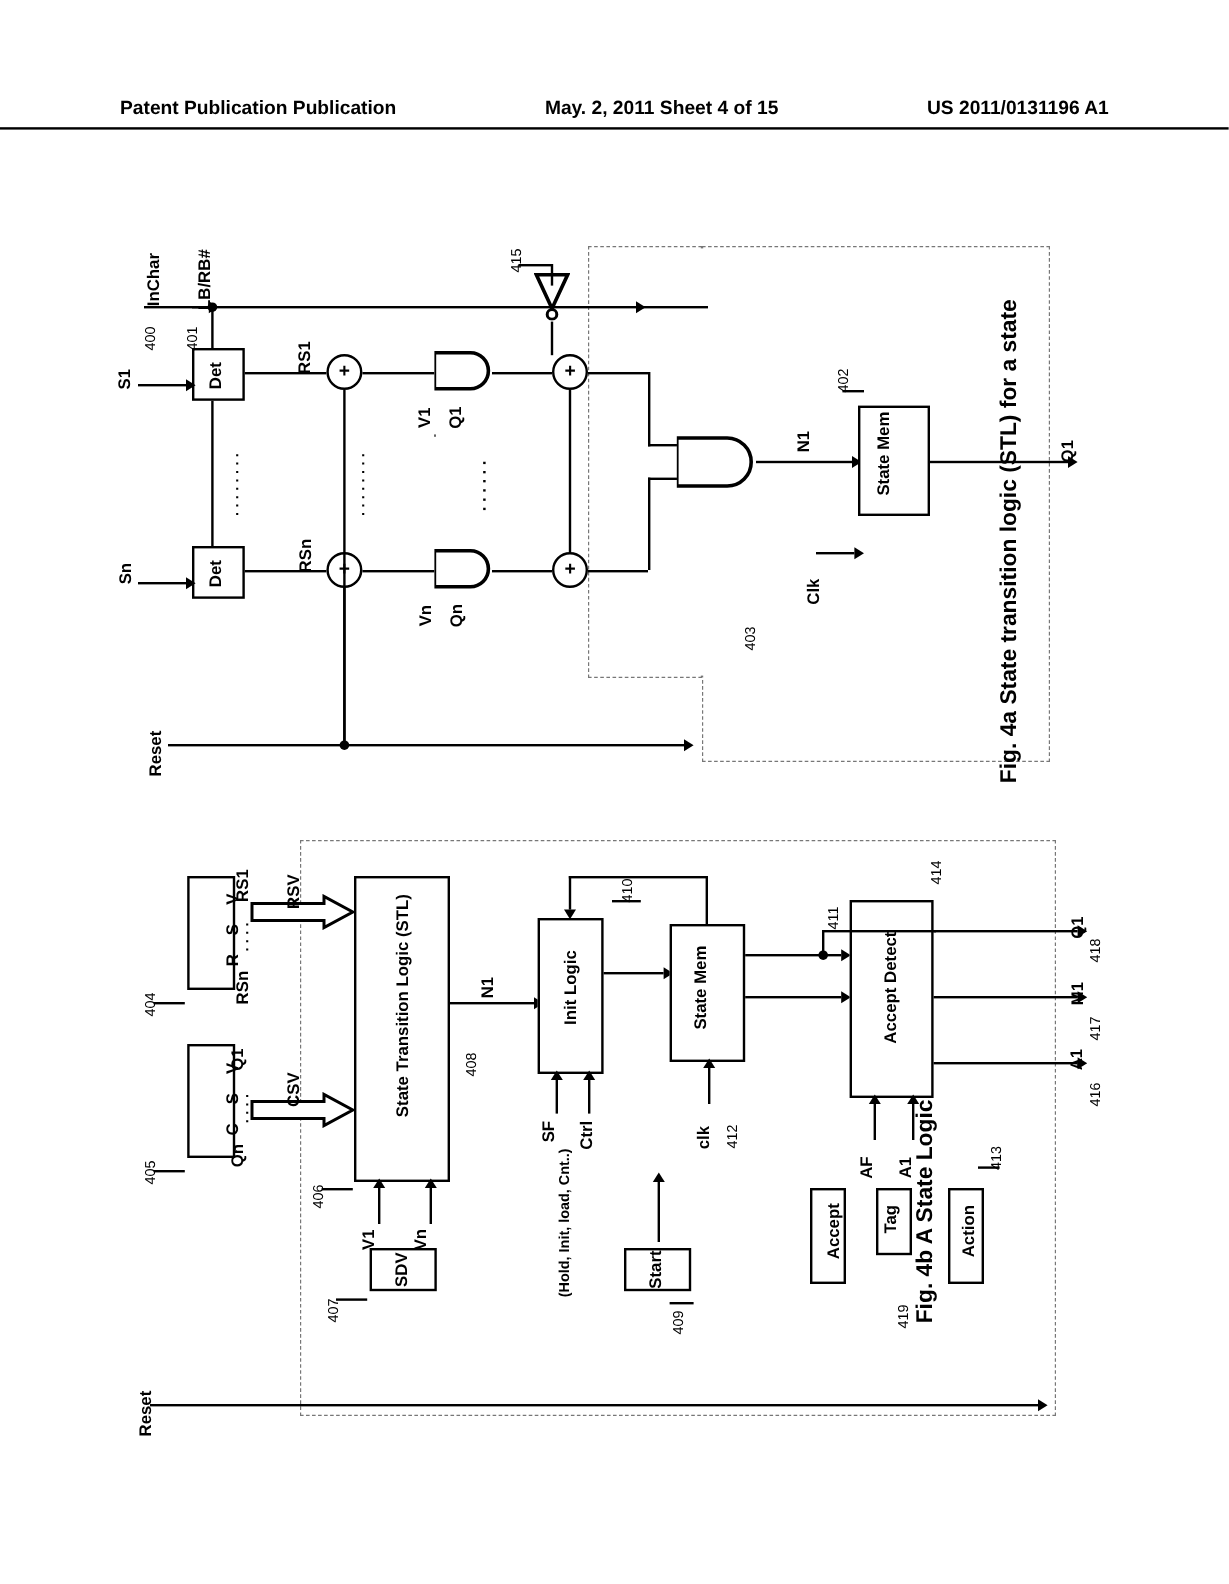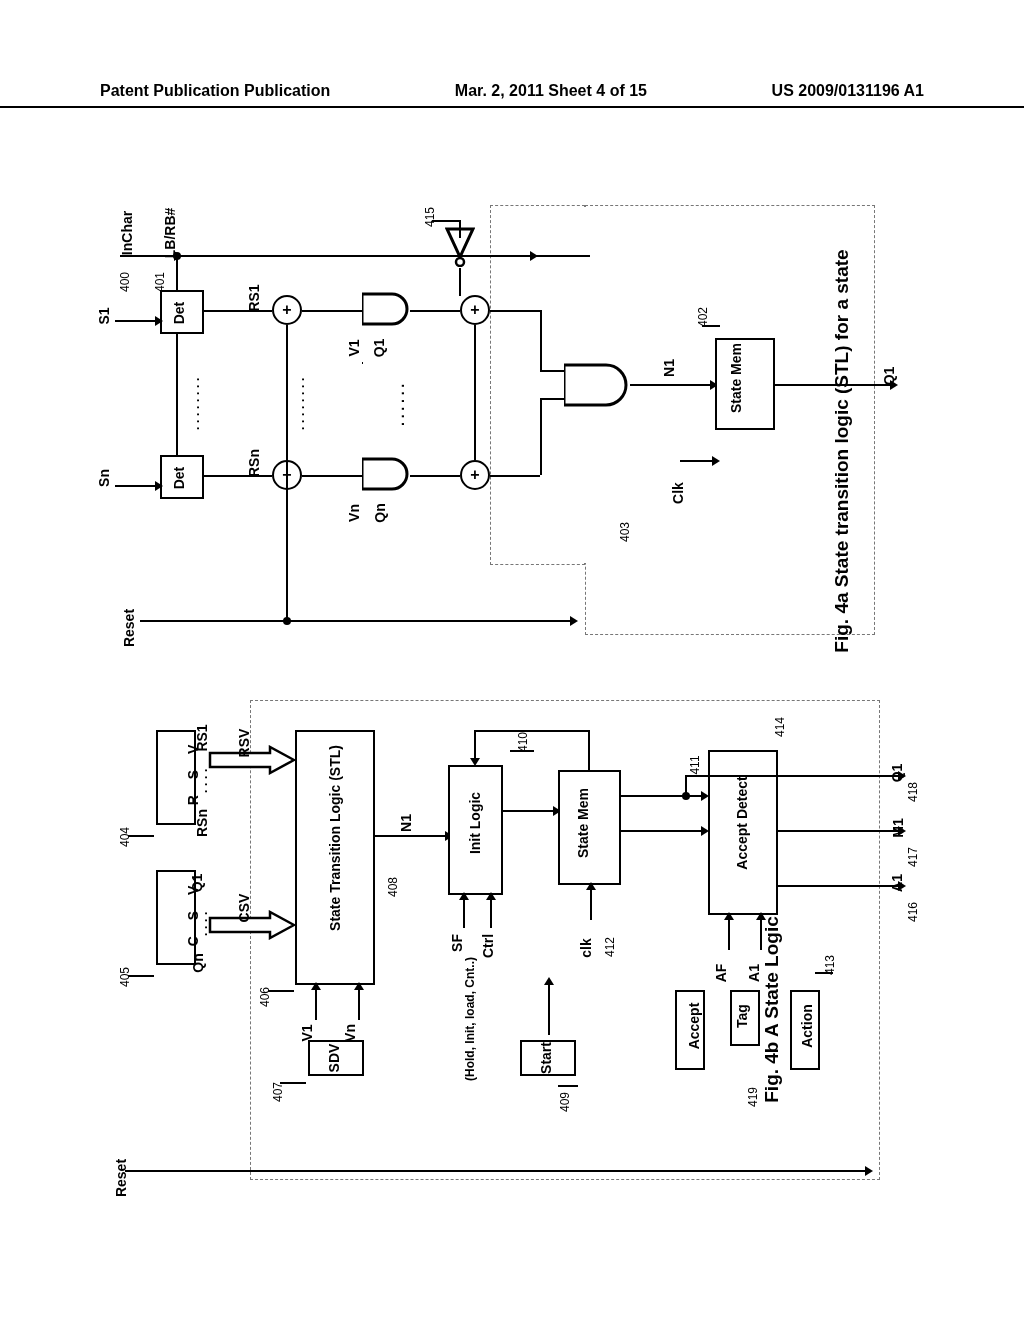--- a/index.html
+++ b/index.html
@@ -31,22 +31,22 @@
   .openarrow svg { display:block; }
   .chip { position: absolute; border: 1.5px solid #000; font-size: 13px; padding: 1px 6px; font-weight: bold; }
   .dashbox { position: absolute; border: 1.5px dashed #777; }
 </style>
 </head>
 <body>
 <div class="page">
 
 <div class="header">
   <span>Patent Publication Publication</span>
-  <span>Mar. 2, 2011  Sheet 4 of 15</span>
-  <span>US 2009/0131196 A1</span>
+  <span>May. 2, 2011  Sheet 4 of 15</span>
+  <span>US 2011/0131196 A1</span>
 </div>
 
 <div class="diagram-area">
 
   <div class="dashbox" style="left:370px; top:35px; width:95px; height:360px;"></div>
   <div class="dashbox" style="left:465px; top:35px; width:290px; height:430px;"></div>
 
   <div style="position:absolute; left:463px; top:37px; width:4px; height:356px; background:#fff;"></div>
 
   <div class="rotWrap" style="left:520px; top:270px;">

